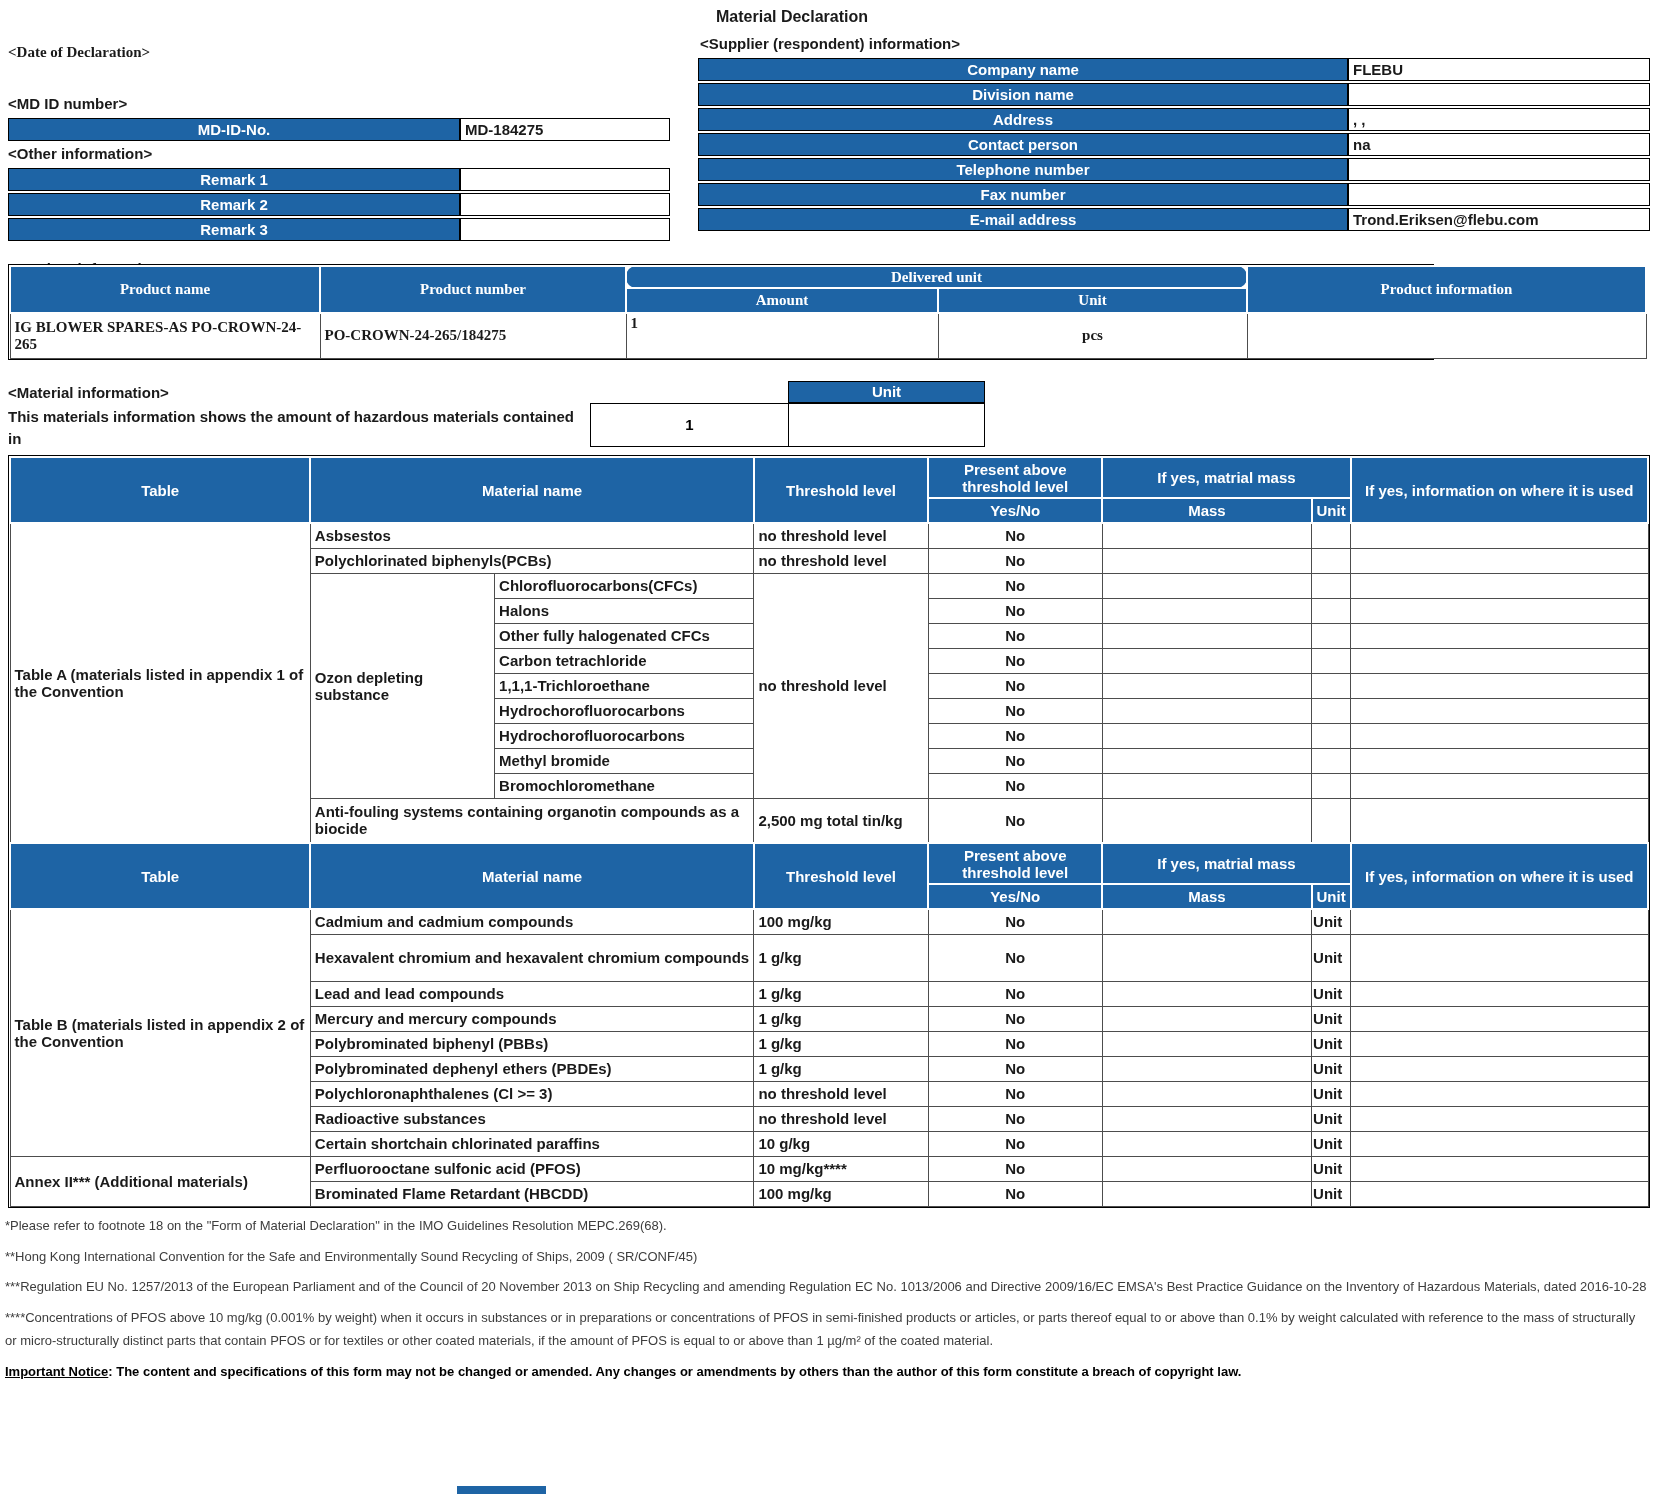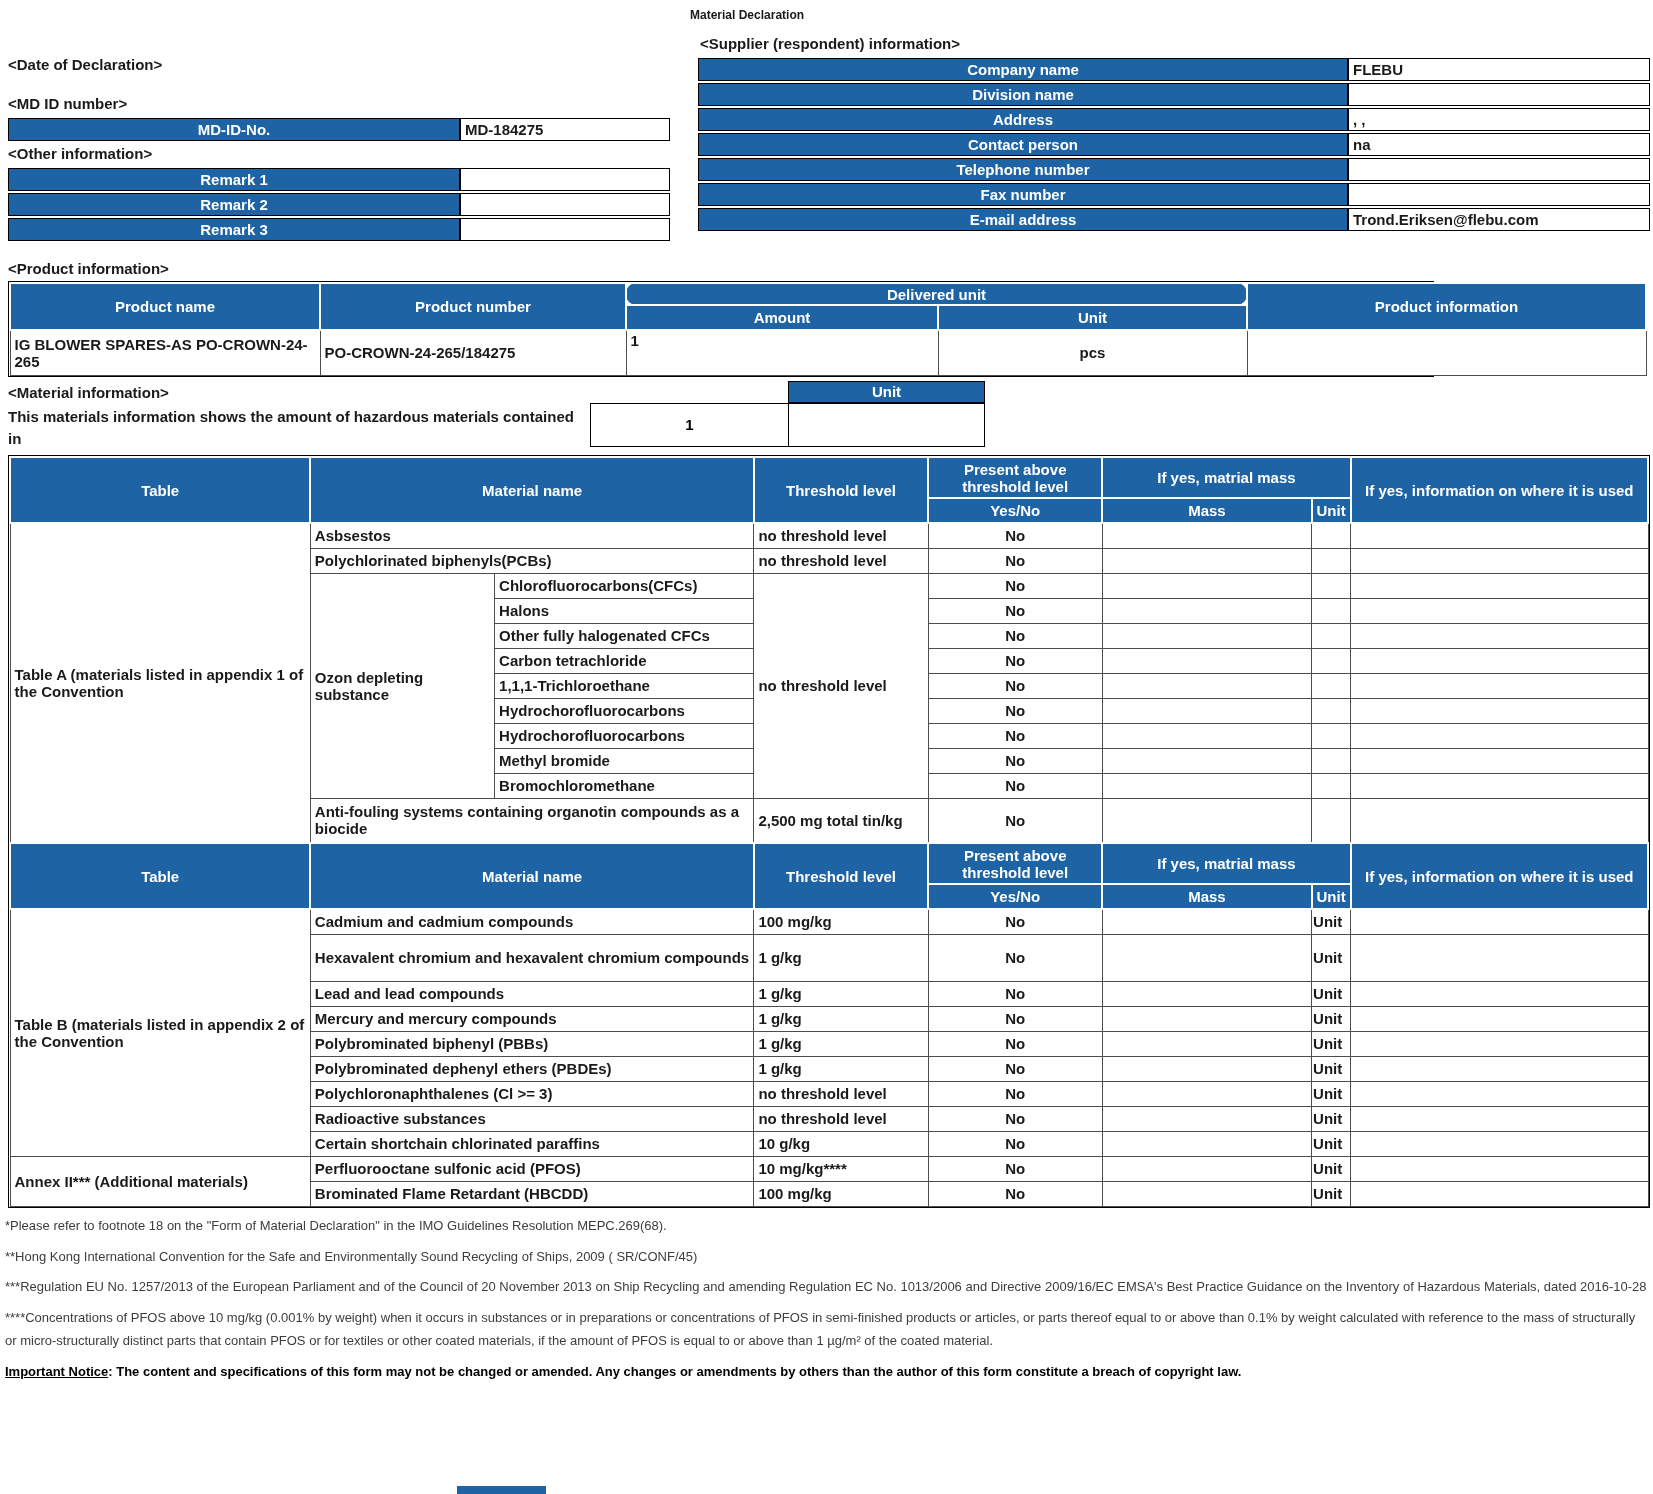--- a/index.html
+++ b/index.html
@@ -2,21 +2,21 @@
 <html><head>
 <meta charset="utf-8">
 <style>
   * { margin:0; padding:0; box-sizing:border-box; }
   html,body { background:#fff; }
   body { font-family:"Liberation Sans", sans-serif; color:#000; }
   #page { position:relative; width:1653px; height:1494px; background:#fff; overflow:hidden; }
 
   .abs { position:absolute; }
   .sec-label { font-size:15px; font-weight:bold; color:#1a1a1a; white-space:nowrap; }
-  .title { font-size:12px; font-weight:bold; color:#1a1a1a; }
+  .title { font-size:16px; font-weight:bold; color:#1a1a1a;margin-left:26px; }
 
   
   table.kv { border-collapse:separate; border-spacing:0 2px; table-layout:fixed; }
   table.kv td { height:23px; font-size:15px; font-weight:bold; overflow:hidden; white-space:nowrap; }
   td.blue { background:#1e64a5; color:#fff; text-align:center; border:1px solid #000; }
   td.val  { background:#fff; color:#1a1a1a; text-align:left; padding-left:4px; border:1px solid #000; }
 
   
   .tbl-wrap { border:1px solid #000; }
   table.grid { border-collapse:collapse; table-layout:fixed; width:100%; }
@@ -45,21 +45,21 @@
   .h1 th { height:41px; }
   .h2 th { height:25px; }
 </style>
 </head>
 <body>
 
 <div id="page">
 
   <div class="abs title" style="left:690px; top:8px;">Material Declaration</div>
 
-  <div class="abs sec-label" style="left:8px; top:56px;">&lt;Date of Declaration&gt;</div>
+  <div class="abs sec-label" style="left:8px; top:44px;font-family:Liberation Serif, serif;">&lt;Date of Declaration&gt;</div>
 
   <div class="abs sec-label" style="left:8px; top:95px;">&lt;MD ID number&gt;</div>
   <table class="kv abs" style="left:8px; top:116px; width:662px;">
     <colgroup>
         <col style="width:452px">
         <col style="width:210px">
       </colgroup>
     <tbody>
         <tr>
       <td class="blue">MD-ID-No.</td>
@@ -122,21 +122,21 @@
       <td class="val"></td>
     </tr>
     <tr>
       <td class="blue">E-mail address</td>
       <td class="val">Trond.Eriksen@flebu.com</td>
     </tr>
   </tbody>
     </table>
 
   <div class="abs sec-label" style="left:8px; top:260px;">&lt;Product information&gt;</div>
-  <div class="abs tbl-wrap" style="left:8px; top:281px; width:1426px;">
+  <div class="abs tbl-wrap" style="left:8px; top:264px; width:1426px;font-family:Liberation Serif, serif;">
     <table class="grid">
       <colgroup>
           <col style="width:310px">
           <col style="width:306px">
           <col style="width:312px">
           <col style="width:309px">
           <col style="width:399px">
         </colgroup>
       <tbody>
           <tr class="h1">

